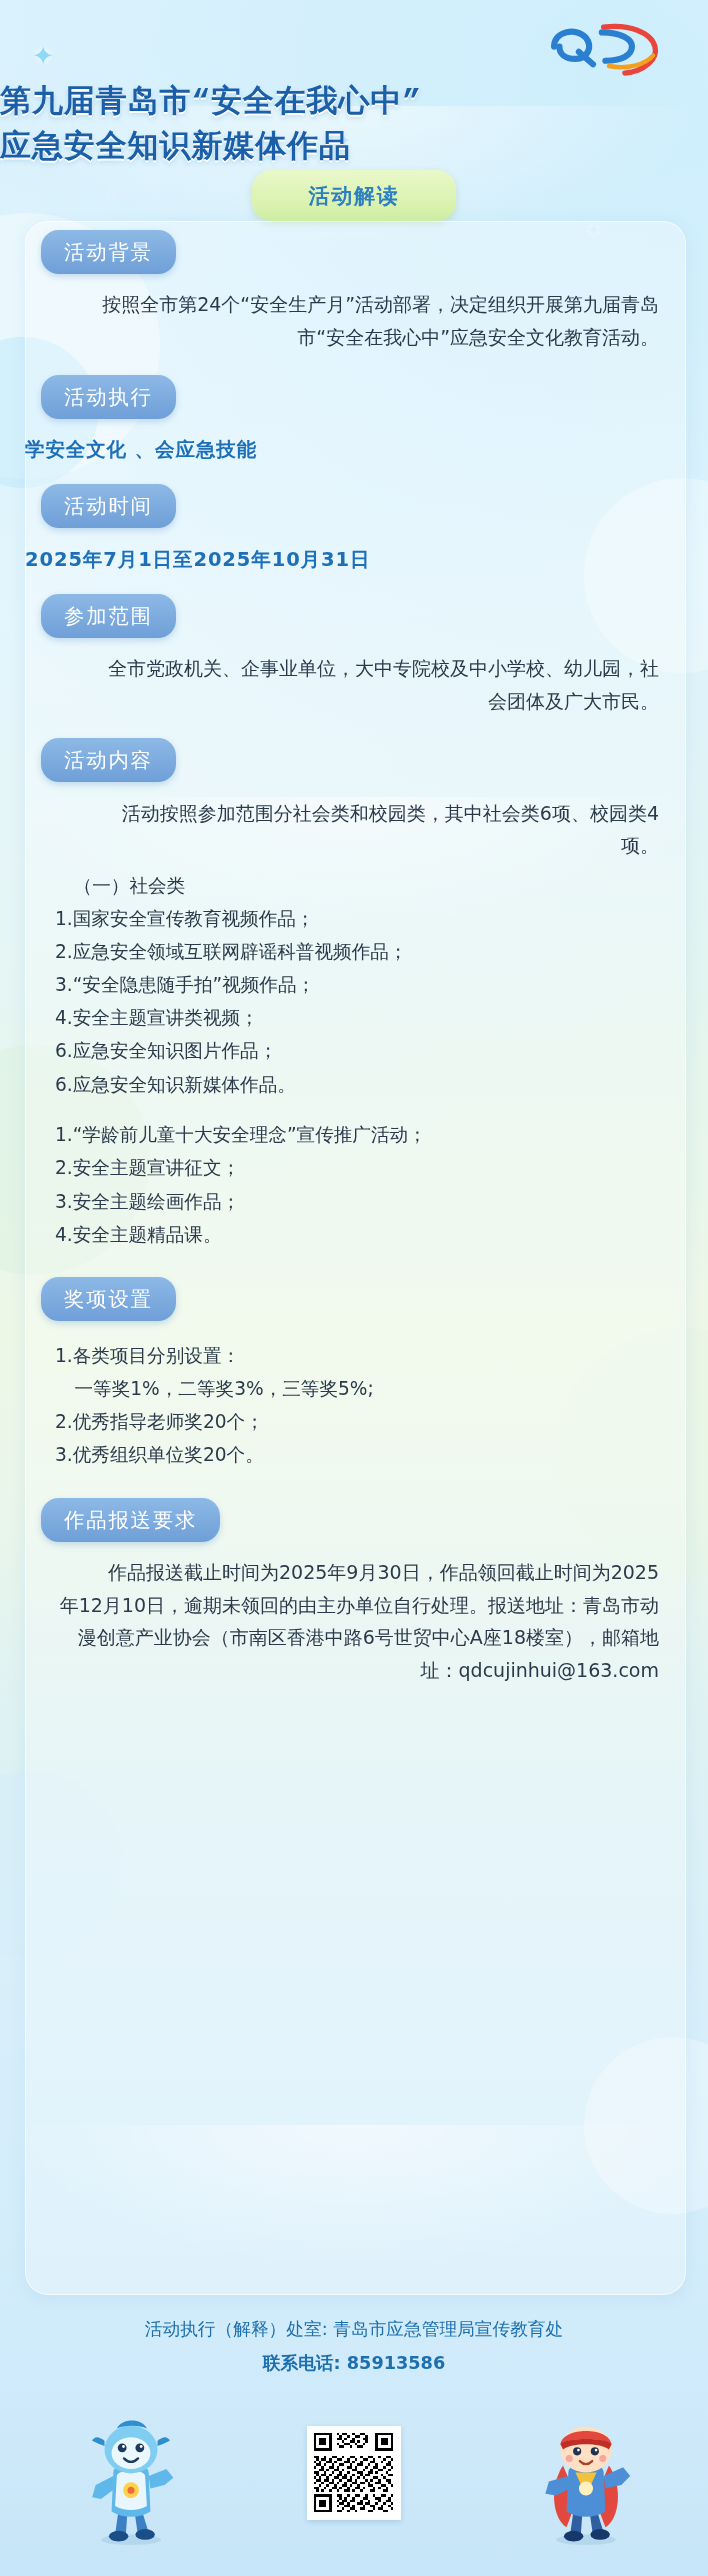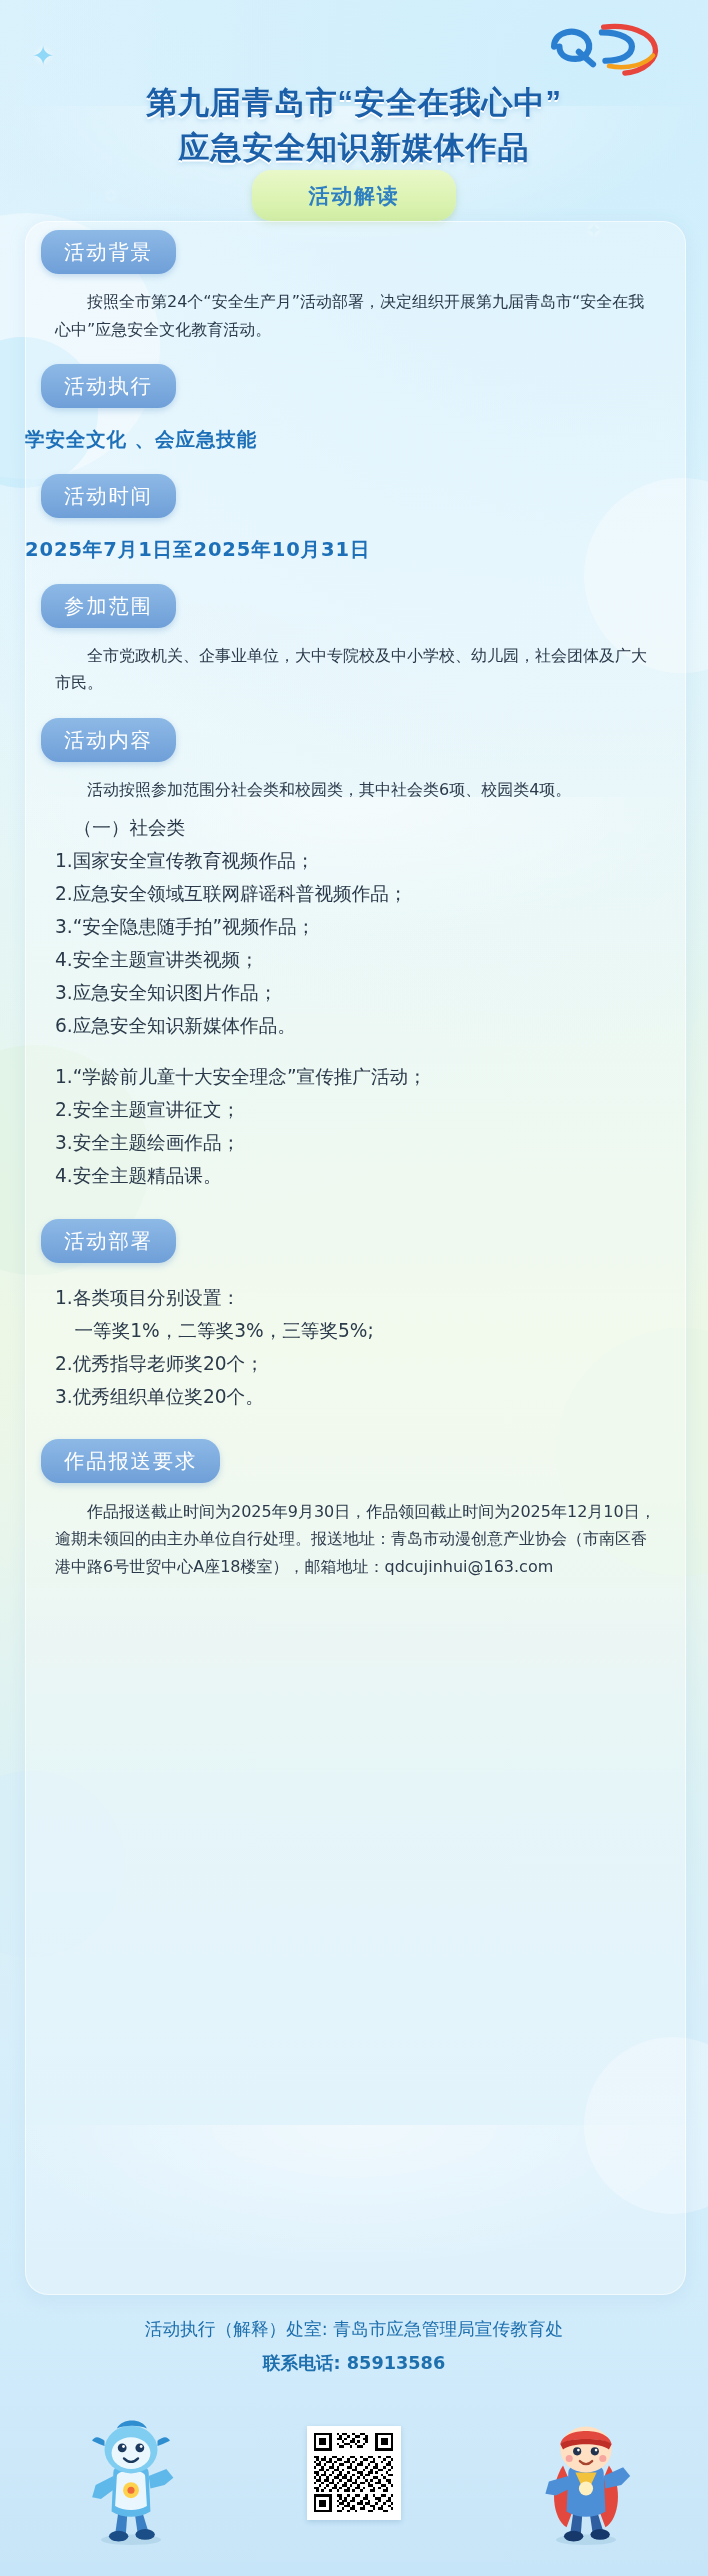--- a/index.html
+++ b/index.html
@@ -56,22 +56,22 @@
   .sp4{left:106px;top:190px;font-size:12.4px;color:#d9f2fd;}
 
   
   .logo{
     position:absolute;right:46px;top:19.5px;width:115px;height:62px;
   }
   .logo svg{display:block;}
 
   
   .title{
-    position:absolute;left:0;right:0;top:81px;text-align:center;
-    font-family:Liberation Sans, sans-serif;
+    position:absolute;left:0;right:0;top:81px;
+    font-family:Liberation Mono, monospace;
   }
   .title .l{
     display:block;
     font-size:31px;
     font-weight:bold;
     color:#1b5fa8;
     letter-spacing:0.9px;
     line-height:1.45;
     text-shadow:0 1.8px 0 #ffffff, 0 2.7px 5.3px rgba(120,180,220,.45);
   }
@@ -108,25 +108,26 @@
     background:linear-gradient(180deg,#8db9e6 0%,#6f9fd8 100%);
     box-shadow:0 2.7px 6.2px rgba(110,160,210,.35);
   }
   .sec-head span{
     font-size:20.4px;font-weight:normal;color:#ffffff;letter-spacing:1.8px;
     font-family:"DejaVu Sans","Liberation Sans",sans-serif;
   }
   .block{margin-bottom:21px;}
   .para{
     margin:8.9px 25px 0 30px;
-    font-size:16px;
+    font-size:19px;
     line-height:1.72;
     color:#2b3a4a;
     text-indent:2em;
     font-family:"DejaVu Sans","Liberation Sans",sans-serif;
+    text-align:right;
   }
   .highlight{
     margin:12.4px 0 0 0;
     text-align:left;
     font-size:19.5px;
     font-weight:bold;
     color:#1d6fb8;
     letter-spacing:0.9px;
     font-family:"DejaVu Sans","Liberation Sans",sans-serif;
   }
@@ -238,35 +239,35 @@
         <span>活动内容</span>
       </div>
       <div class="para">活动按照参加范围分社会类和校园类，其中社会类6项、校园类4项。</div>
 
       <div class="list">
         <div class="sub">（一）社会类</div>
         <div class="item">1.国家安全宣传教育视频作品；</div>
         <div class="item">2.应急安全领域互联网辟谣科普视频作品；</div>
         <div class="item">3.“安全隐患随手拍”视频作品；</div>
         <div class="item">4.安全主题宣讲类视频；</div>
-        <div class="item">3.应急安全知识图片作品；</div>
+        <div class="item">6.应急安全知识图片作品；</div>
         <div class="item">6.应急安全知识新媒体作品。</div>
       </div>
 
       <div class="list" style="margin-top:17.7px;">
         <div class="item">1.“学龄前儿童十大安全理念”宣传推广活动；</div>
         <div class="item">2.安全主题宣讲征文；</div>
         <div class="item">3.安全主题绘画作品；</div>
         <div class="item">4.安全主题精品课。</div>
       </div>
     </div>
 
     <div class="block" style="margin-top:26.6px;">
       <div class="sec-head">
-        <span>活动部署</span>
+        <span>奖项设置</span>
       </div>
       <div class="list" style="margin-top:12.4px;">
         <div class="item">1.各类项目分别设置：</div>
         <div class="item indent2">一等奖1%，二等奖3%，三等奖5%;</div>
         <div class="item">2.优秀指导老师奖20个；</div>
         <div class="item">3.优秀组织单位奖20个。</div>
       </div>
     </div>
 
     <div class="block" style="margin-top:26.6px;">

